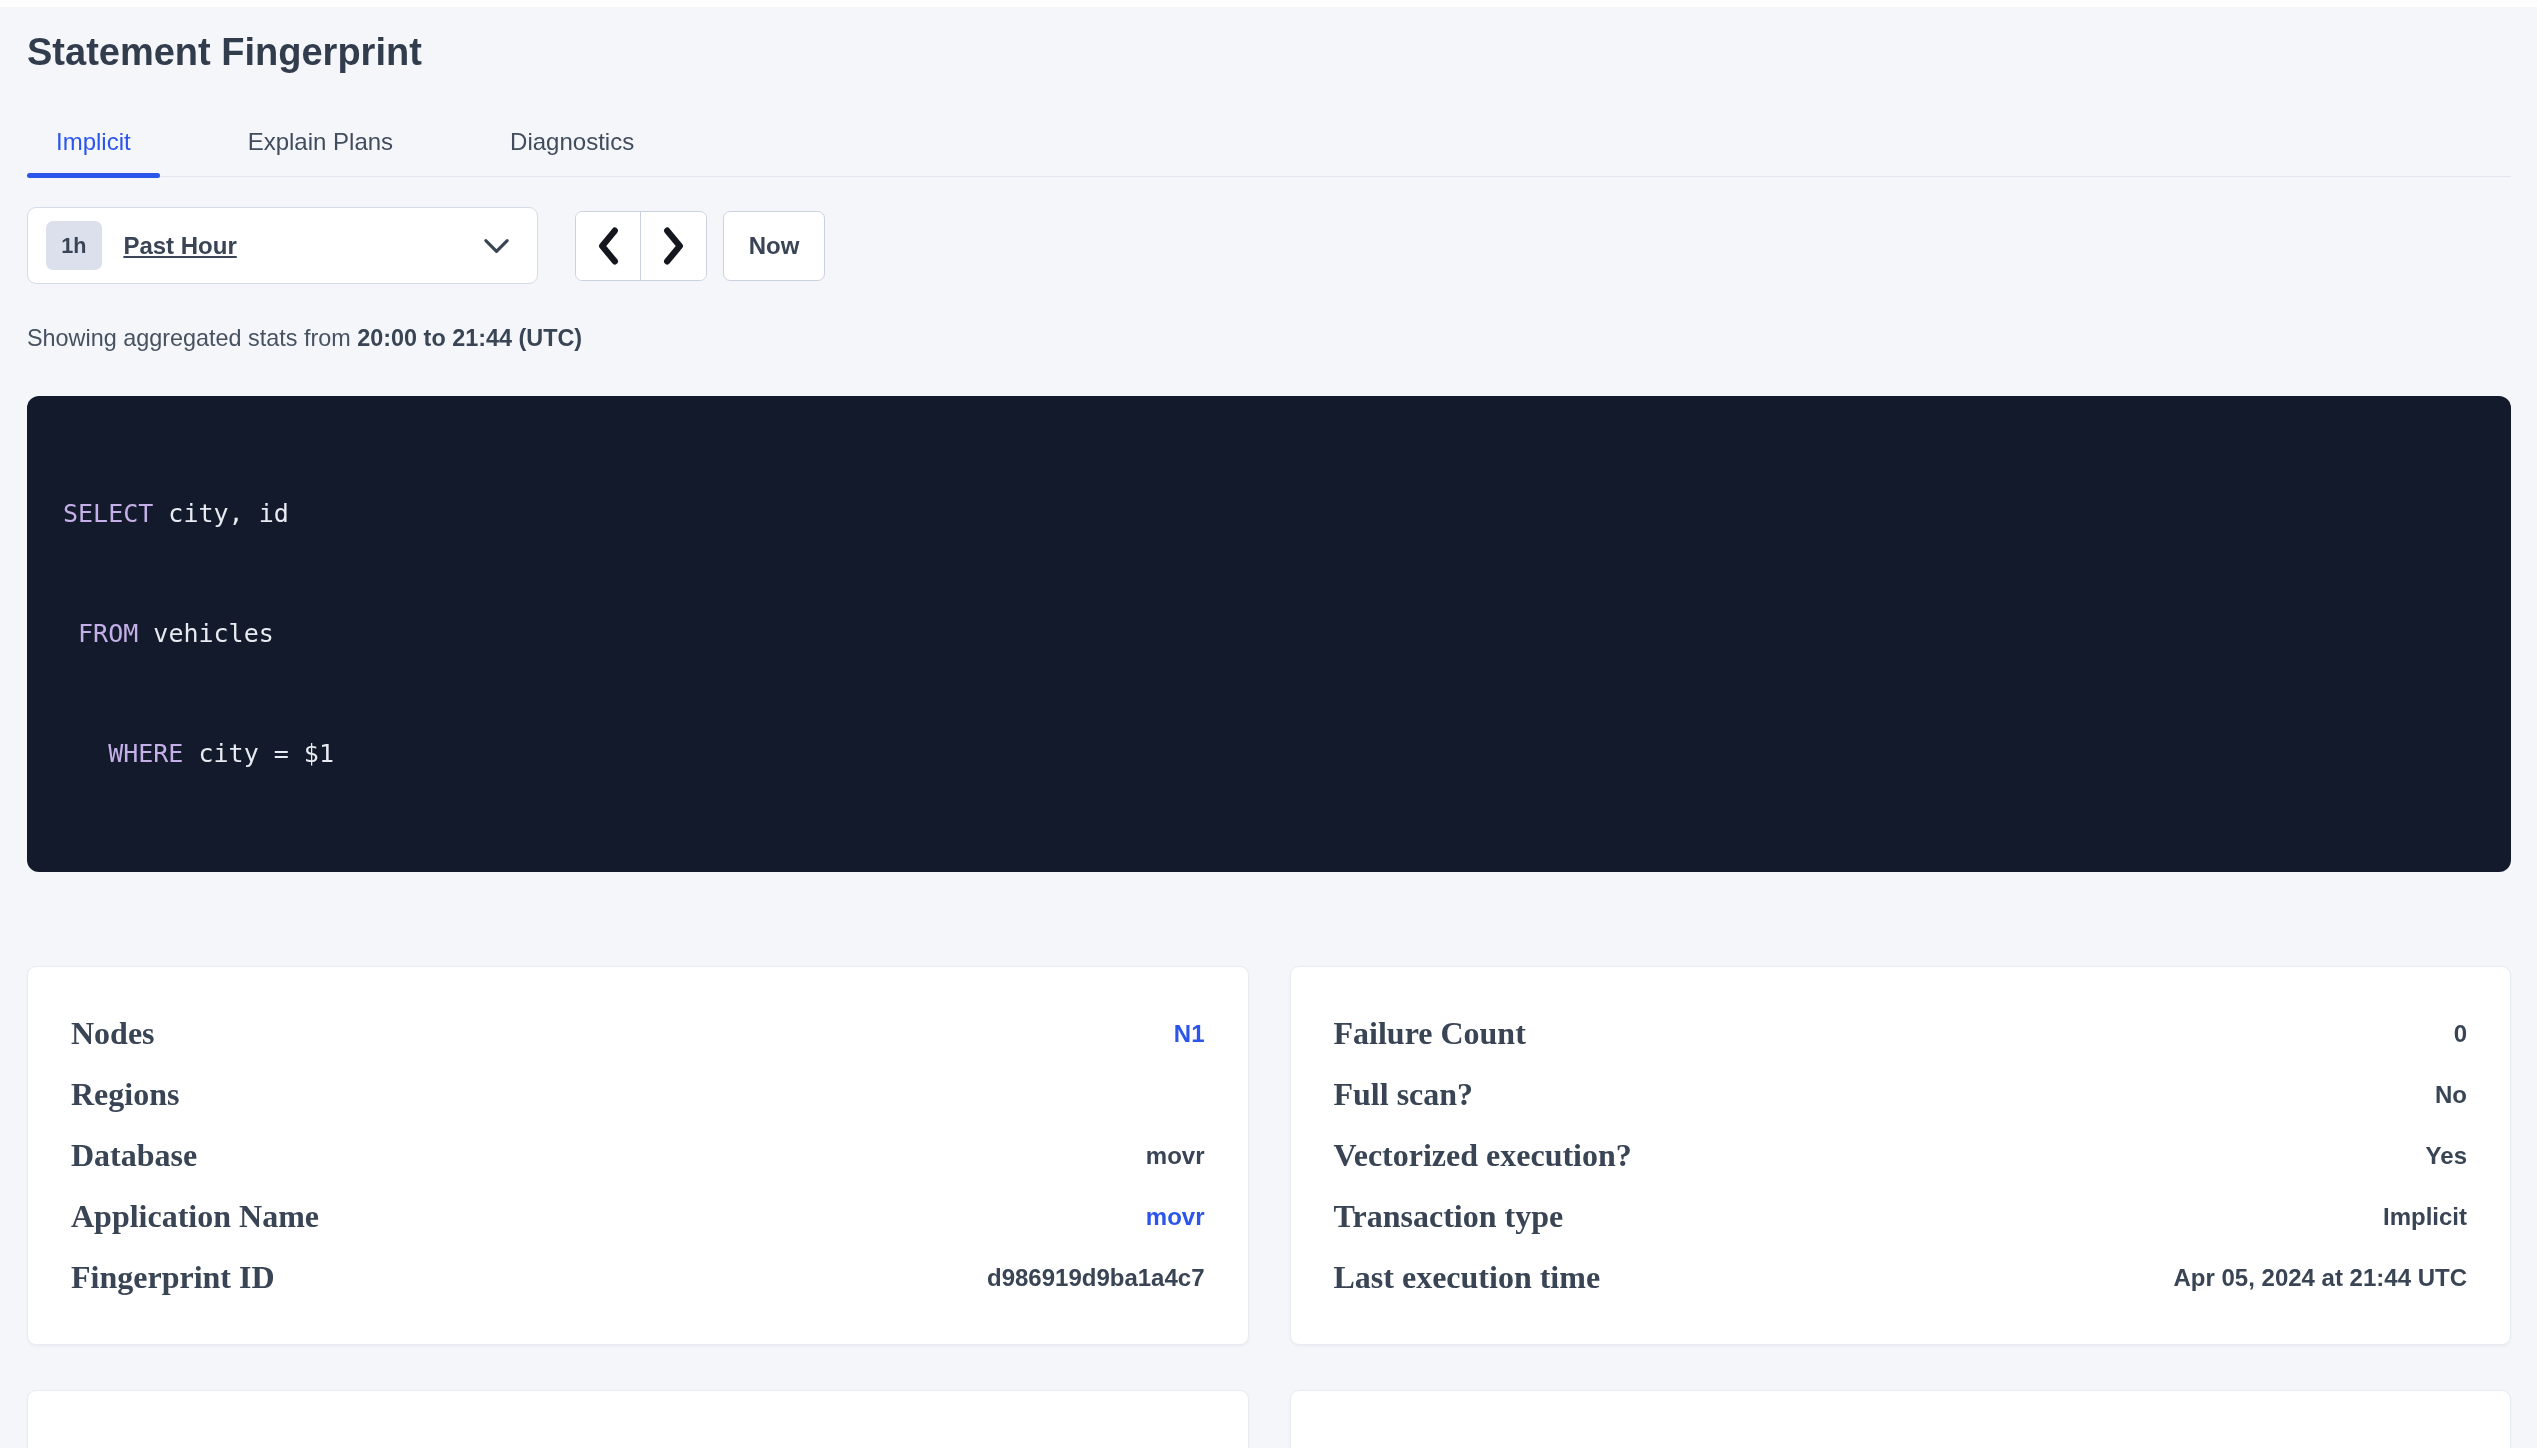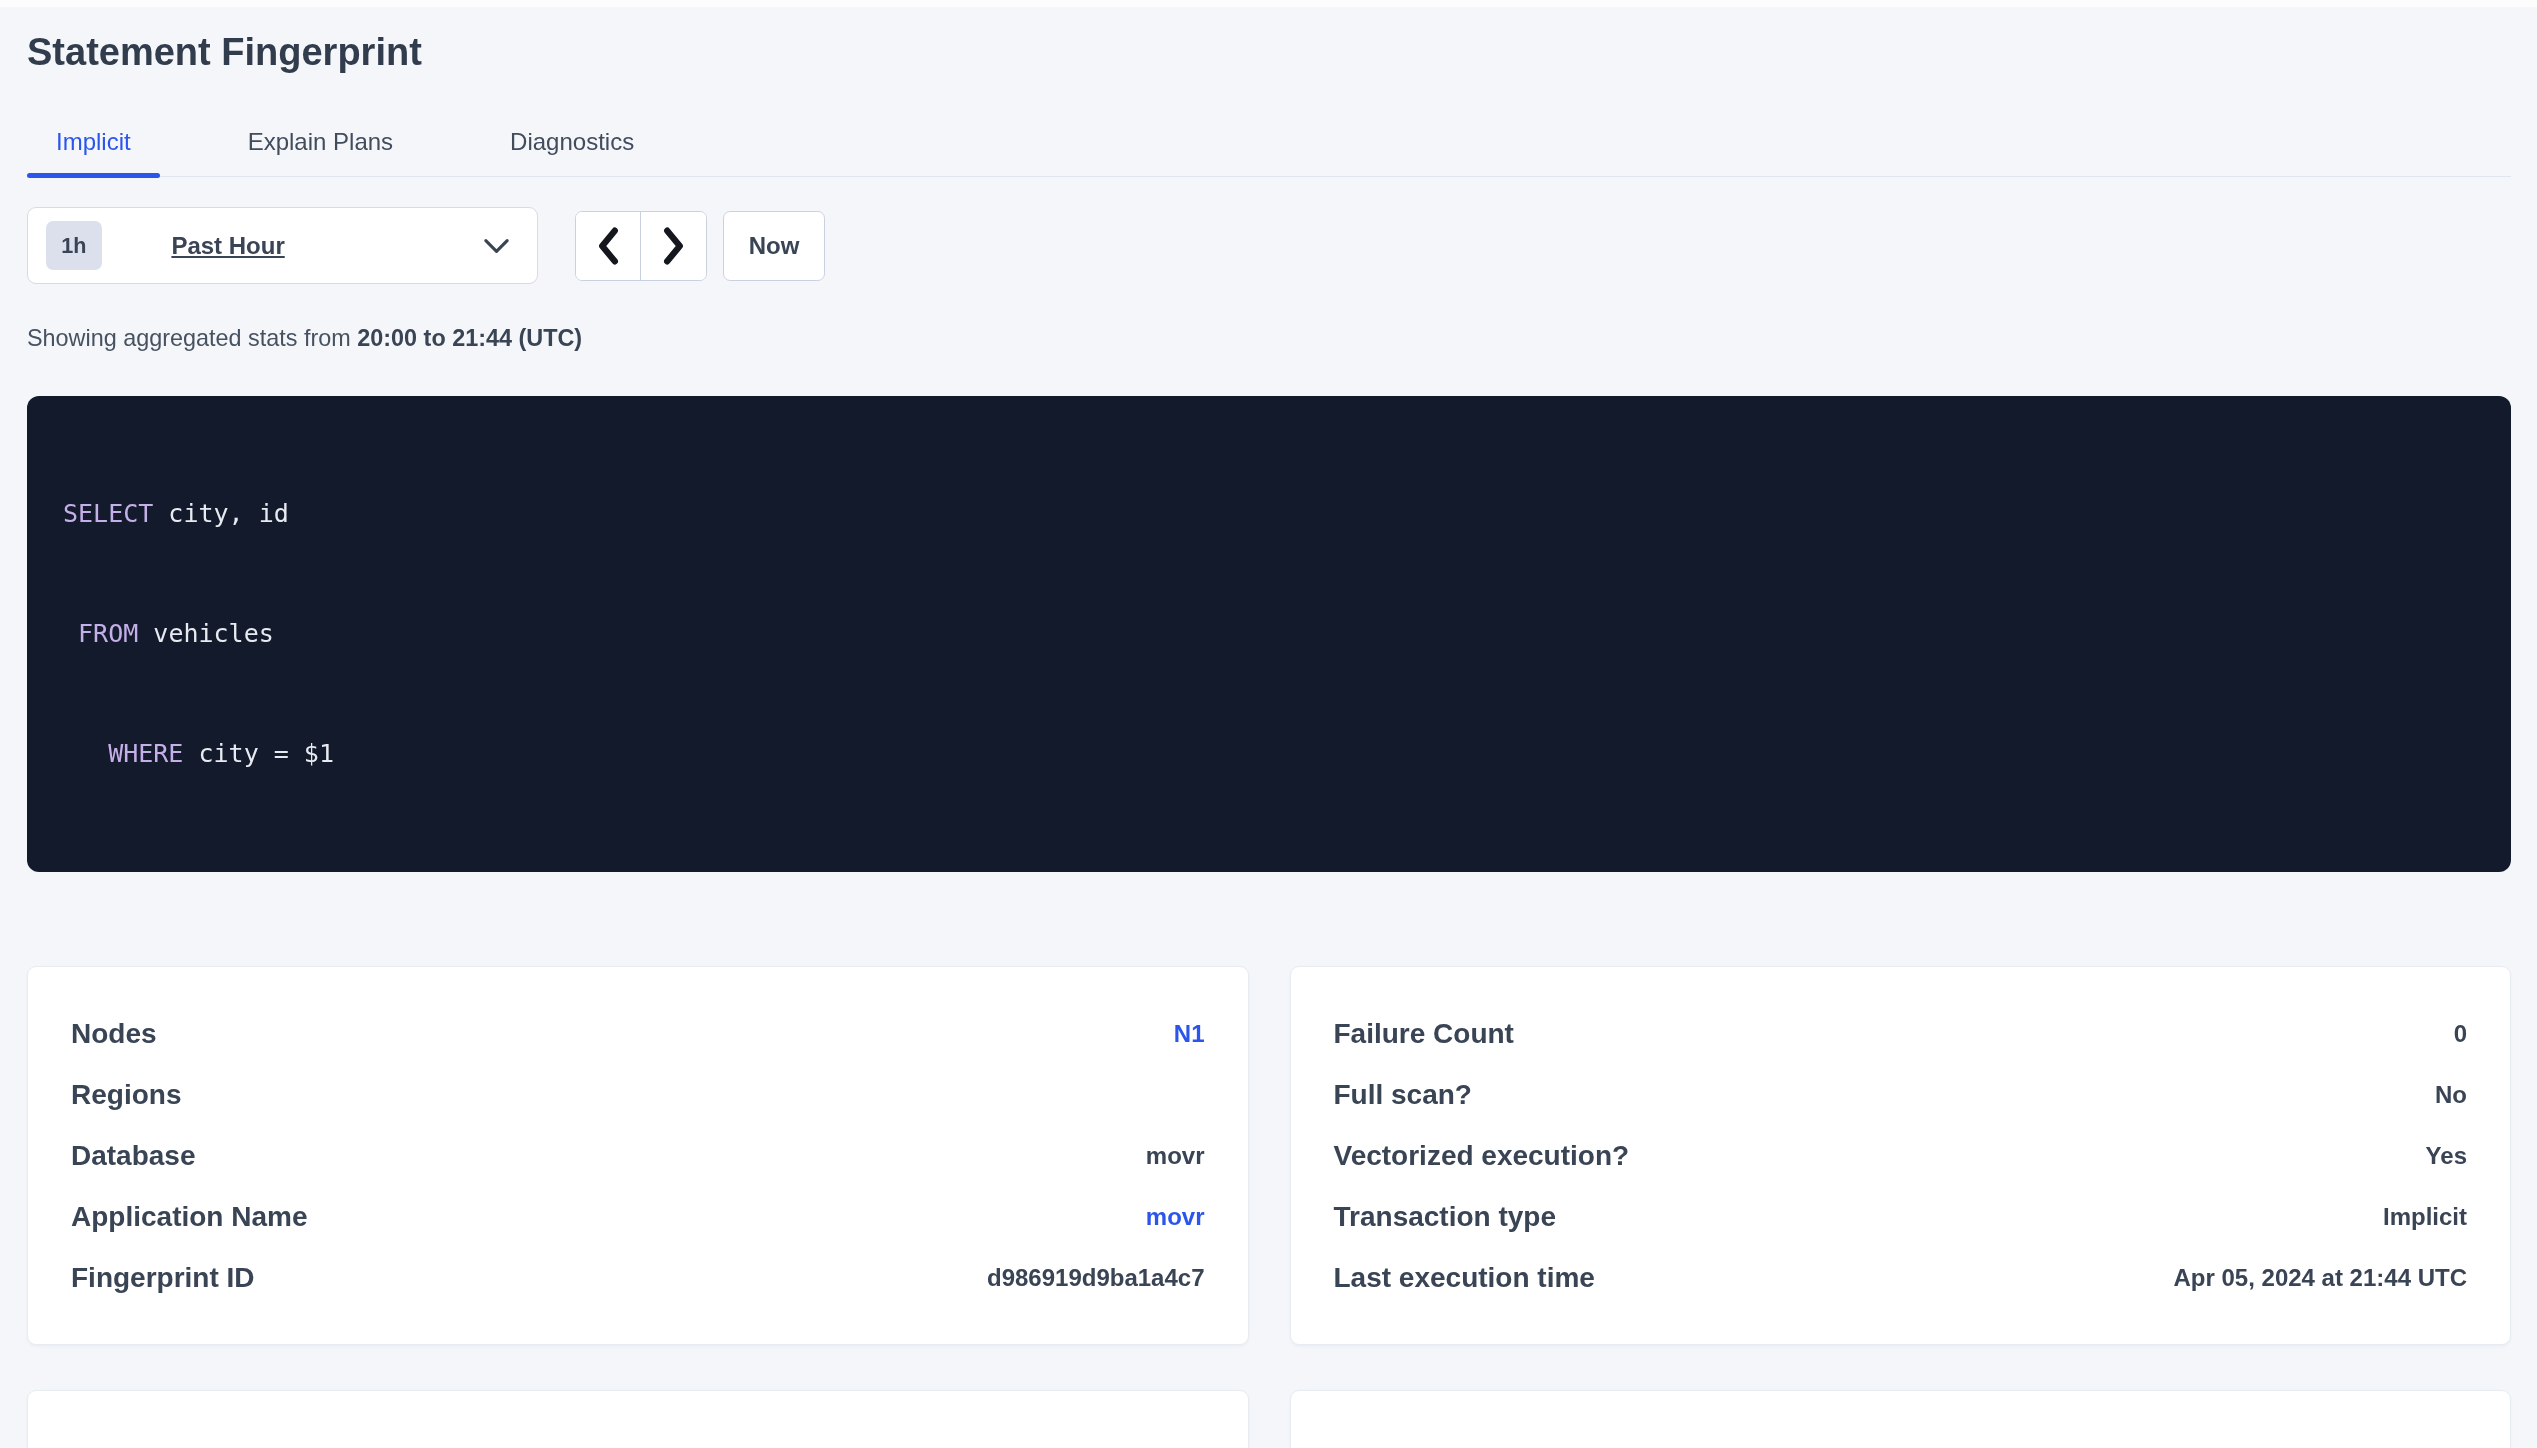--- a/index.html
+++ b/index.html
@@ -28,21 +28,21 @@
   .tab.active { color: #2b55eb; }
   .tab.active::after {
     content: ""; position: absolute; left: 0; right: 0; bottom: -1.8px;
     height: 5.4px; background: #2b55eb; border-radius: 2.7px;
   }
 
   .controls { display: flex; align-items: center; margin-top: 30px; }
   .time-select {
     width: 511px; height: 77px; background: #fff;
     border: 1.8px solid #d5dbe7; border-radius: 9px;
-    display: flex; align-items: center; padding: 0 27px 0 18px; cursor: pointer; gap: 48px;
+    display: flex; align-items: center; padding: 0 27px 0 18px; cursor: pointer;
   }
   .badge {
     background: #dbe0ec; border-radius: 7.2px; color: #394455;
     font-weight: 700; font-size: 21.6px; line-height: 23.4px; padding: 12.6px 15.3px;
   }
   .time-label { margin-left: 21.6px; font-size: 24px; font-weight: 600; color: #394455; text-decoration: underline; }
   .chev { margin-left: auto; }
 
   .arrow-group {
     display: flex; margin-left: 37px; height: 70px;
@@ -72,21 +72,21 @@
 
   .cards {
     display: grid; grid-template-columns: 1fr 1fr;
     column-gap: 41px; row-gap: 45px; margin-top: 94px; align-items: start;
   }
   .card {
     background: #fff; border: 1.8px solid #e7ecf3; border-radius: 9px;
     padding: 36px 43px; box-shadow: 0 1.8px 2.7px rgba(50,60,80,0.04);
   }
   .row { display: flex; justify-content: space-between; align-items: center; height: 61px; }
-  .row .lbl { font-size: 28px; font-weight: 600; color: #394455; line-height: 31px; }
+  .row .lbl { font-size: 32px; font-weight: 600; color: #394455; line-height: 31px; font-family: Liberation Serif, serif; }
   .val {
     font-size: 24px; font-weight: 700; color: #394455;
     text-align: center; text-decoration: none; line-height: 31px;
   }
   .val.link { color: #2b55eb; cursor: pointer; }
 </style>
 </head>
 <body>
 
 <div class="top-strip"></div>

